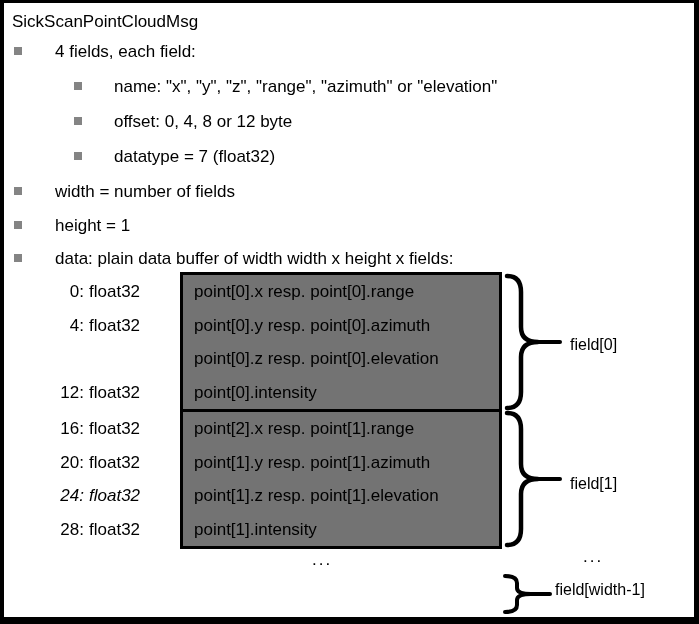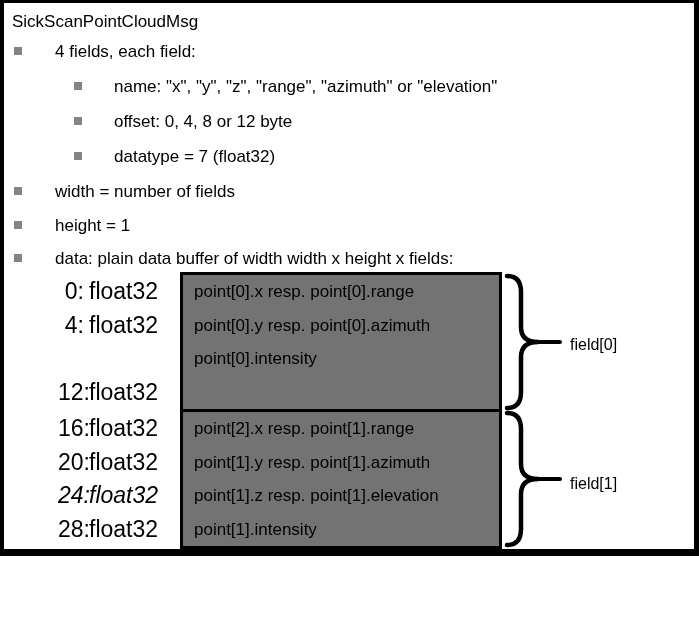--- a/index.html
+++ b/index.html
@@ -1,19 +1,19 @@
 <!DOCTYPE html>
 <html><head>
 <meta charset="utf-8">
 <style>
   html, body { margin: 0; padding: 0; background: #fff; }
   .frame {
     position: relative;
     width: 699px;
-    height: 556px;
+    height: 624px;
     box-sizing: border-box;
     background: #ffffff;
     border: solid #000000;
     border-width: 3px 5px 7px 4px;
     font-family: "Liberation Sans", sans-serif;
     color: #000000;
     overflow: hidden;
   }
   .line {
     position: absolute;
@@ -26,21 +26,21 @@
     width: 8px;
     height: 8px;
     background: #848484;
   }
   .offset-row {
     position: absolute;
     left: 54px;
     width: 118px;
     height: 33.5px;
     line-height: 33.5px;
-    font-size: 23px;
+    font-size: 17px;
     white-space: nowrap;
   }
   .offset-row .num {
     display: inline-block;
     width: 26px;
     text-align: right;
     margin-right: 5px;
   }
   .block {
     position: absolute;
@@ -126,20 +126,21 @@
   <div class="offset-row" style="top:476px;font-style:italic;">
     <span class="num">24:</span><span>float32</span>
   </div>
   <div class="offset-row" style="top:509.5px;">
     <span class="num">28:</span><span>float32</span>
   </div>
 
   <div class="block" style="top:269px;">
     <div class="row">point[0].x resp. point[0].range</div>
     <div class="row">point[0].y resp. point[0].azimuth</div>
+    <div class="row">point[0].z resp. point[0].elevation</div>
     <div class="row">point[0].intensity</div>
   </div>
 
   <div class="block" style="top:406px;">
     <div class="row">point[2].x resp. point[1].range</div>
     <div class="row">point[1].y resp. point[1].azimuth</div>
     <div class="row">point[1].z resp. point[1].elevation</div>
     <div class="row">point[1].intensity</div>
   </div>
 

